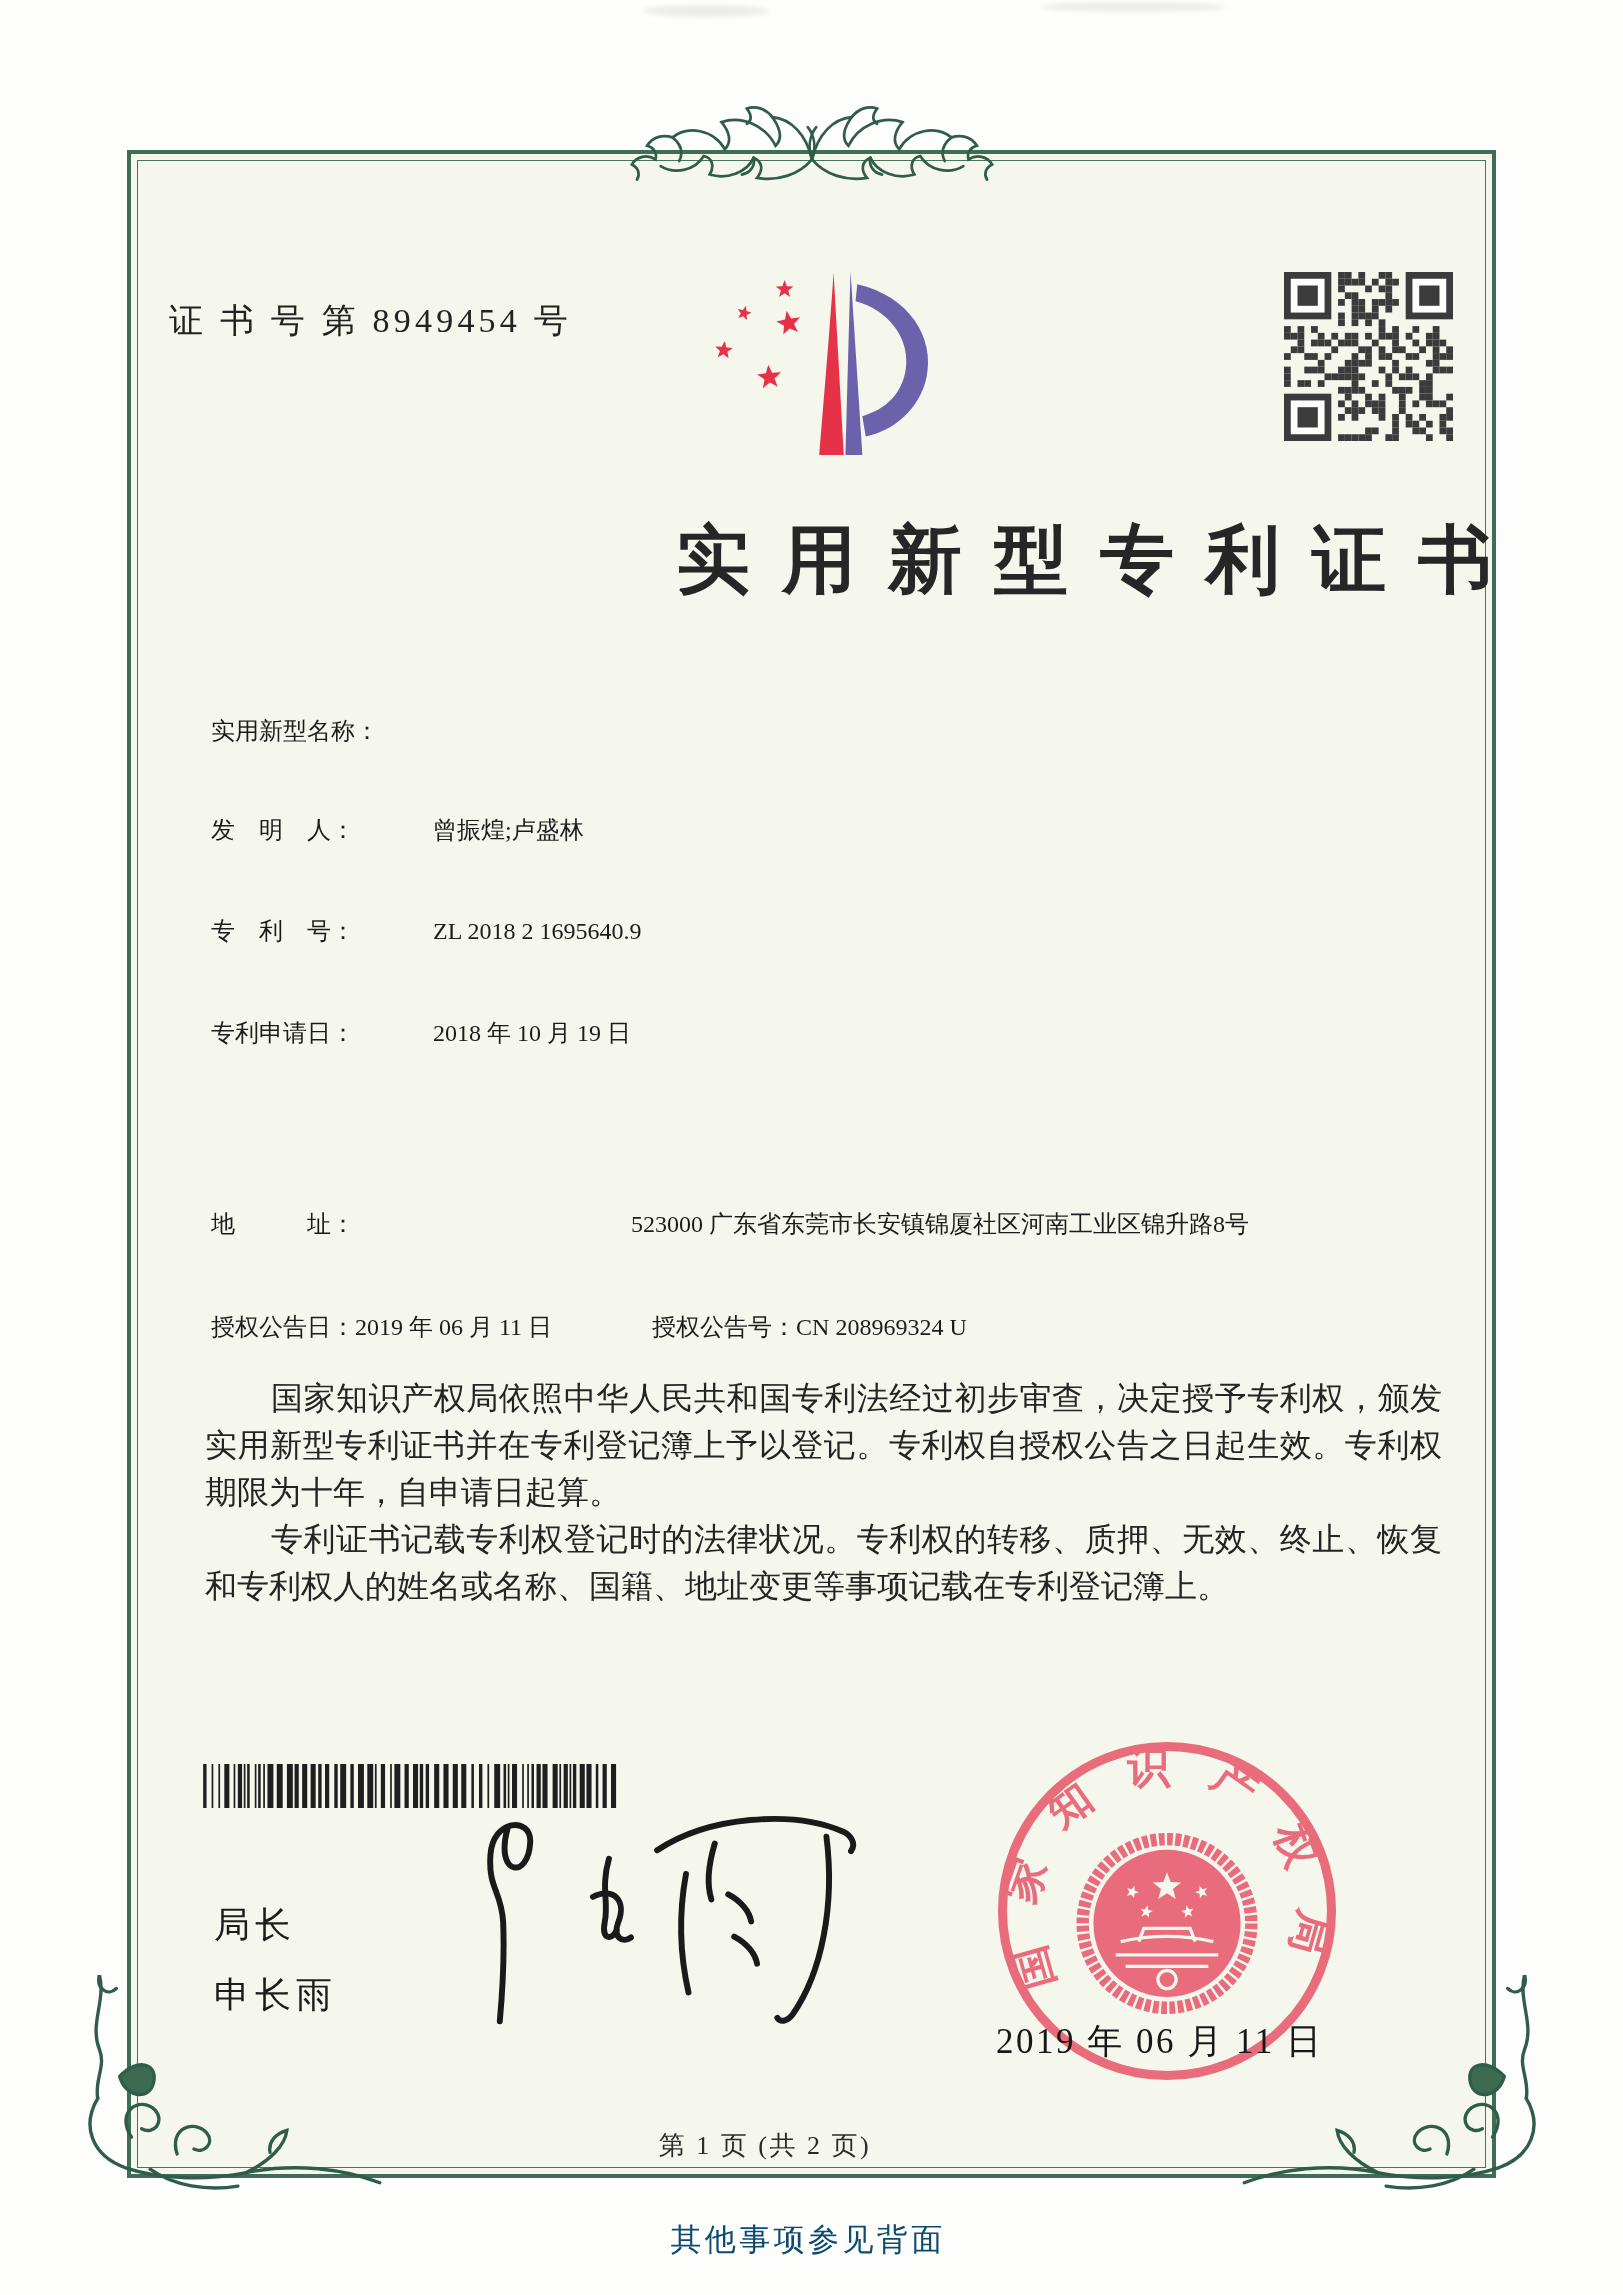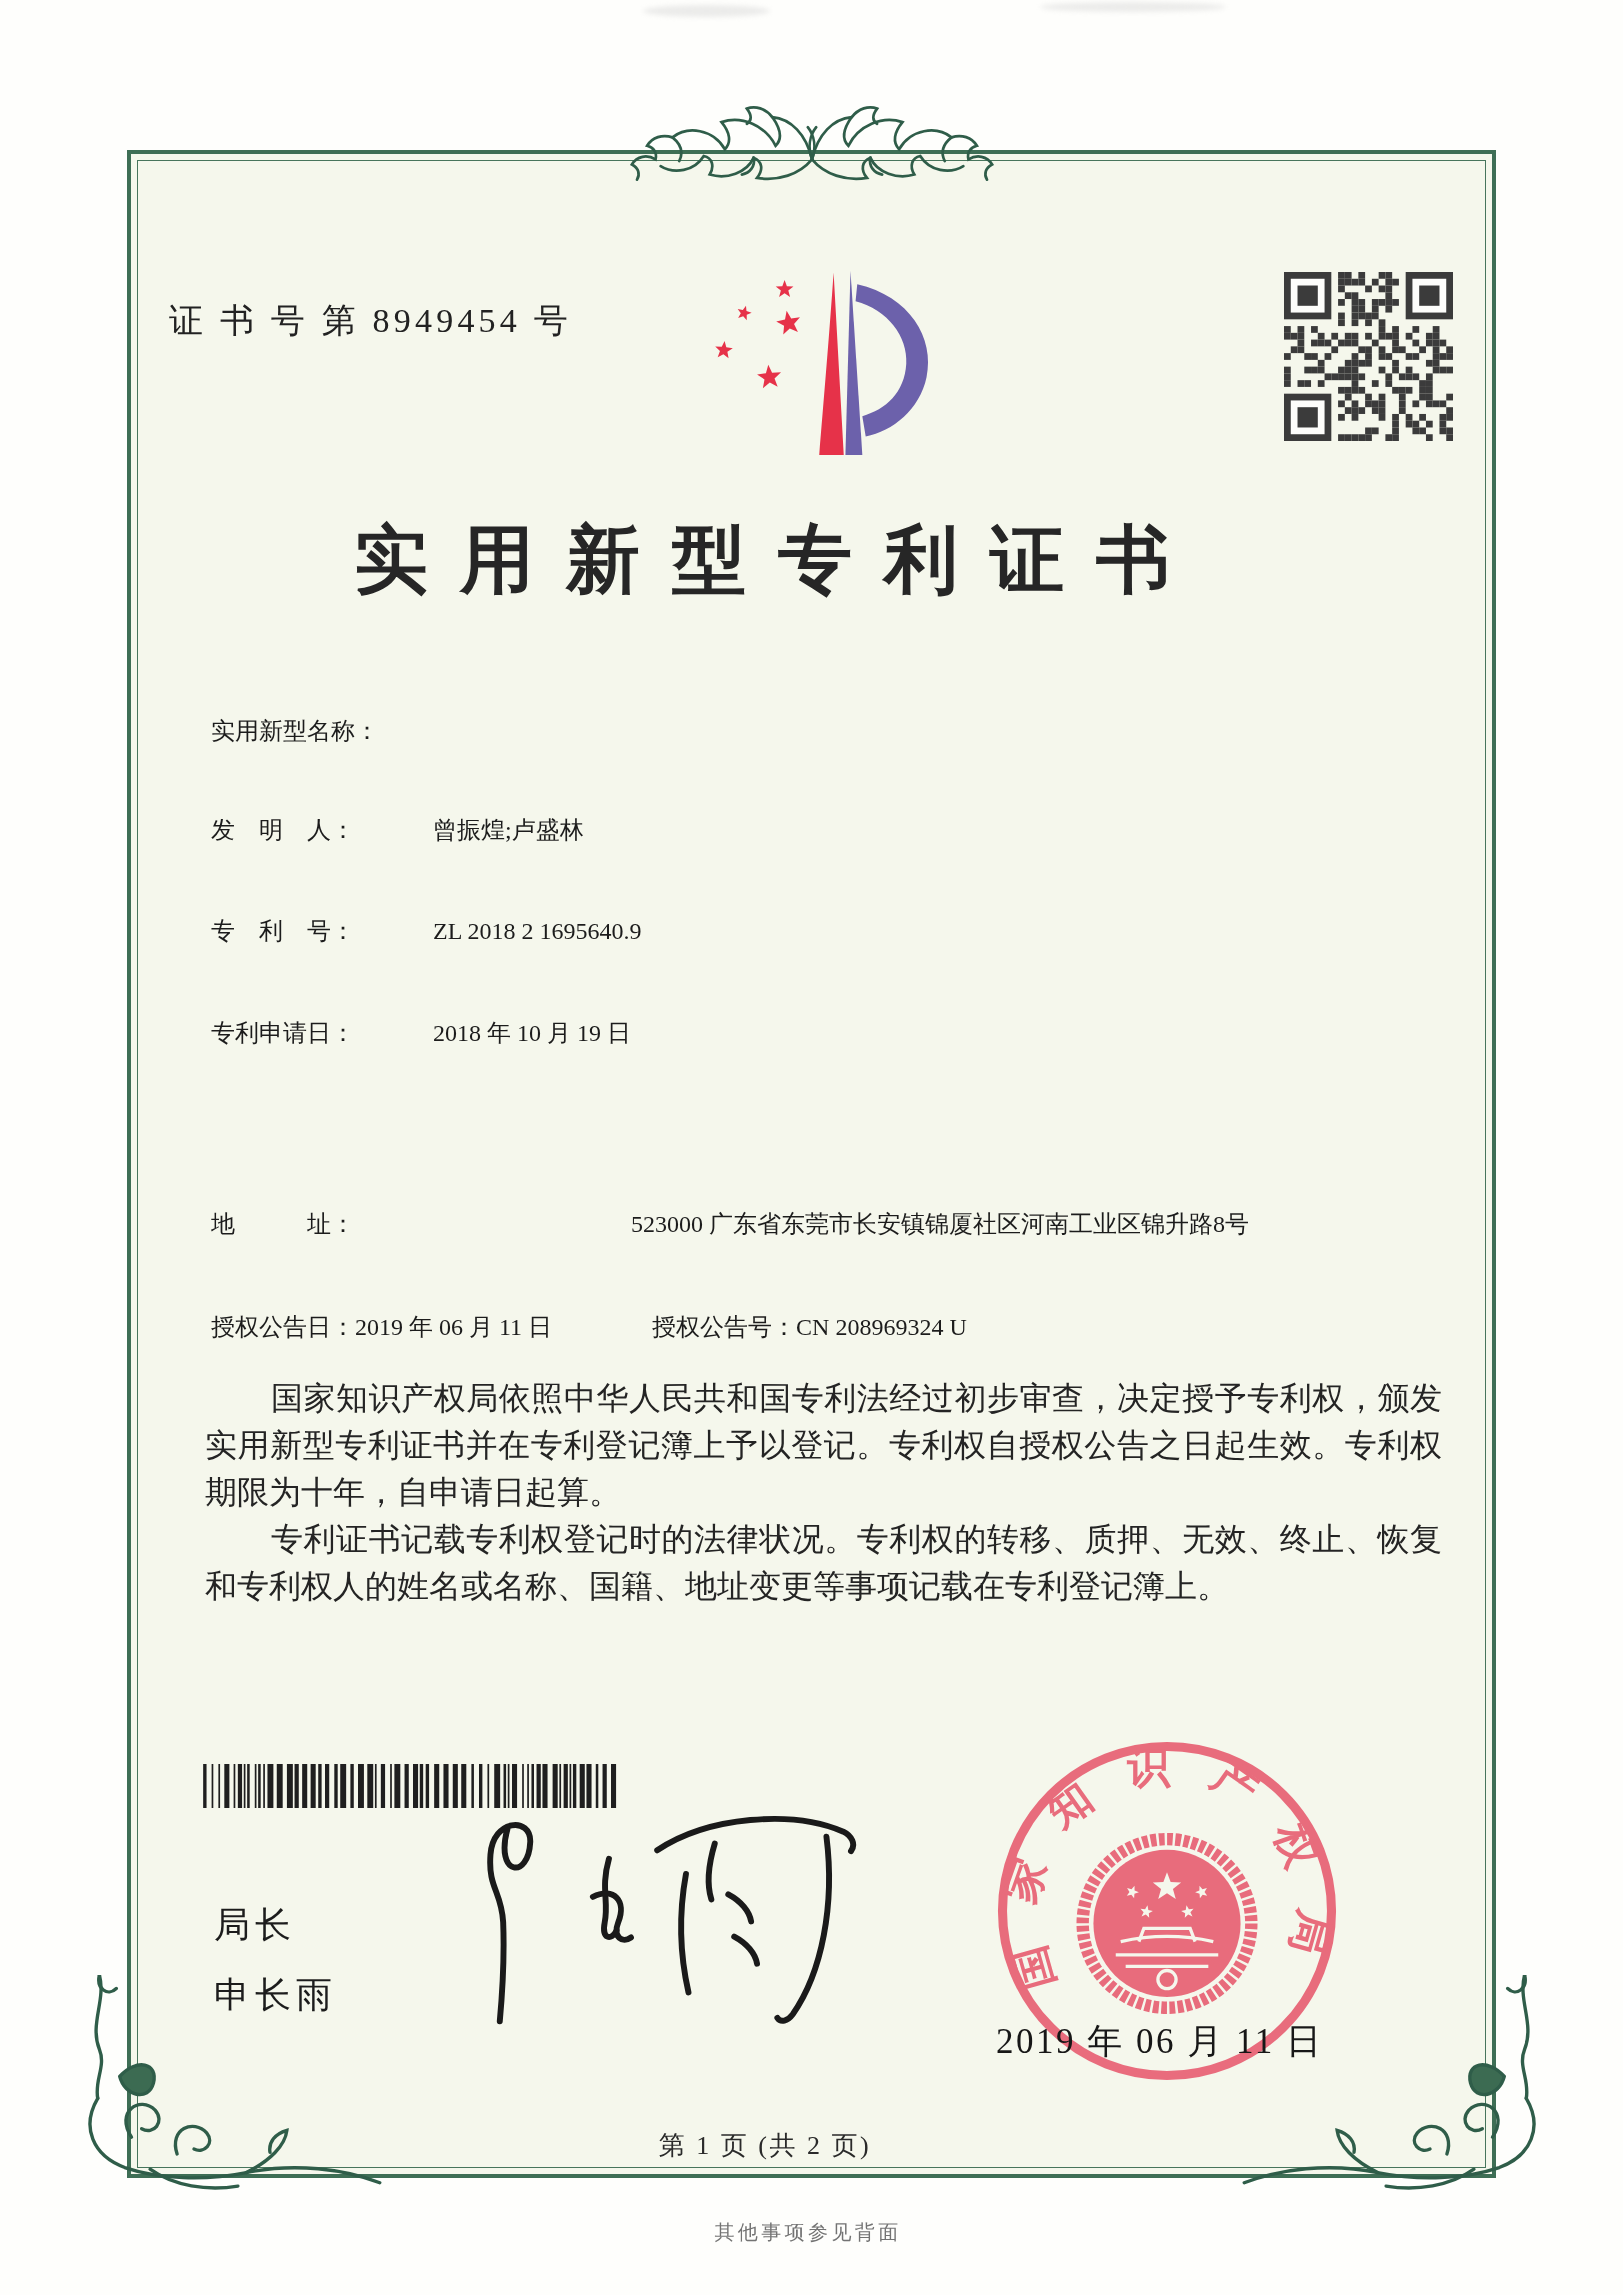--- a/index.html
+++ b/index.html
@@ -16,21 +16,21 @@
     position:absolute;left:6px;top:6px;right:6px;bottom:6px;
     border:1.7px solid #47755c;
   }
   .smudge{position:absolute;background:#c9c9c9;opacity:.35;border-radius:50%;filter:blur(2.5px);}
   .cert-no{
     position:absolute;left:169px;top:298px;font-size:34px;letter-spacing:4.2px;color:#222;
   }
   .logo{position:absolute;left:700px;top:259px;}
   .qr{position:absolute;left:1284px;top:272px;}
   .title{
-    position:absolute;left:0;top:511px;width:1524px;text-align:center;
+    position:absolute;left:0;top:511px;width:1524px;text-align:right;
     font-size:74px;font-weight:bold;letter-spacing:32px;text-indent:32px;color:#262626;
   }
   .row{position:absolute;left:211px;display:flex;font-size:24px;line-height:1.35;}
   .row .lbl{flex:0 0 222px;white-space:nowrap;}
   .row .val{white-space:nowrap;}
   .row .val.wrap{white-space:normal;width:816px;text-align:right;}
   .row .pair2{margin-left:100px;display:flex;}
   .paras{
     position:absolute;left:205px;top:1375px;width:1237px;
     font-size:32px;line-height:47px;color:#242424;text-align:justify;
@@ -43,21 +43,21 @@
   .seal{position:absolute;left:981px;top:1725px;}
   .seal-date{
     position:absolute;left:996px;top:2018px;font-size:35px;letter-spacing:2.5px;color:#171717;
   }
   .page-footer{
     position:absolute;left:765px;top:2128px;transform:translateX(-50%);
     font-size:26px;letter-spacing:2.5px;color:#2a2a2a;
   }
   .back-note{
     position:absolute;left:808px;top:2219px;transform:translateX(-50%);
-    font-size:20px;letter-spacing:3.4px;color:#737373;
+    font-size:31px;letter-spacing:3.4px;color:#0c4a6e;
   }
   .orn{position:absolute;}
 </style>
 </head>
 <body>
 
 <div id="page">
 
   <div class="smudge" style="left:643px;top:5px;width:127px;height:12px;"></div>
   <div class="smudge" style="left:1040px;top:1.7px;width:186px;height:10px;"></div>

